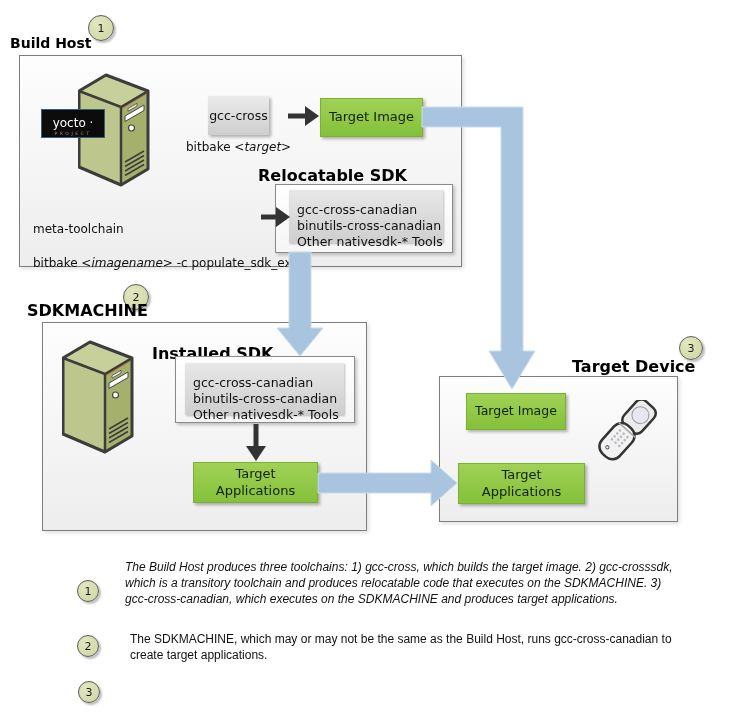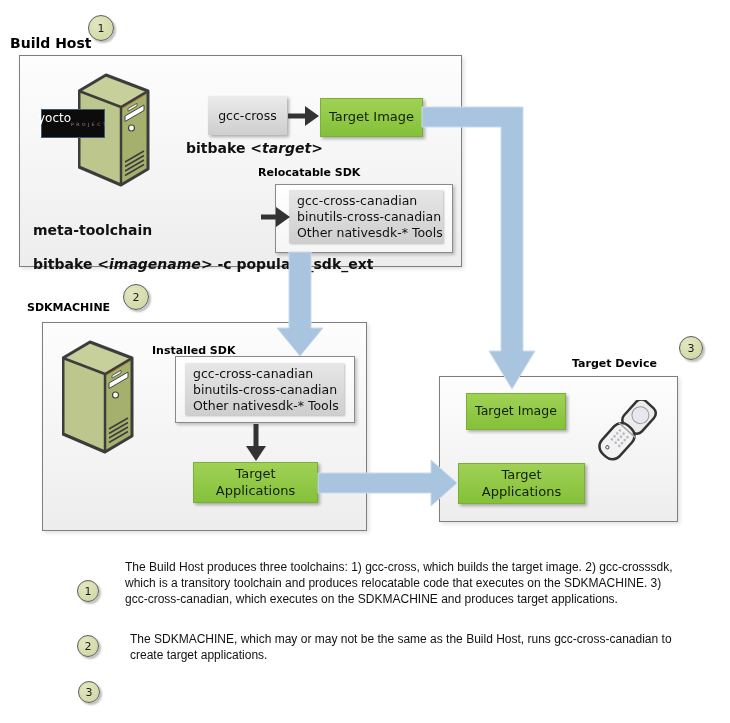--- a/index.html
+++ b/index.html
@@ -3,49 +3,49 @@
 <meta charset="utf-8">
 <style>
   * { margin:0; padding:0; box-sizing:border-box; }
   html,body { background:#ffffff; }
   body { font-family:"DejaVu Sans", sans-serif; }
   #canvas { position:relative; width:730px; height:723px; background:#fff; overflow:hidden; }
 
   .section-box { position:absolute; border:1px solid #7e7e7e;
     background:linear-gradient(180deg,#fdfdfd 0%,#f4f4f4 60%,#ededed 100%);
     box-shadow:2px 2px 4px rgba(0,0,0,0.12); }
-  .section-label { position:absolute; font-weight:bold; font-size:11px; color:#000; white-space:nowrap; }
+  .section-label { position:absolute; font-weight:bold; font-size:16px; color:#000; white-space:nowrap; }
 
   .badge { position:absolute; border-radius:50%;
     background:radial-gradient(circle at 35% 30%, #e2e7c0, #ced5a0);
     border:1.5px solid #5c5c5c; display:flex; align-items:center; justify-content:center;
     font-size:11px; color:#1a1a1a; box-shadow:2px 2px 2px rgba(0,0,0,0.25); }
 
   .gray-box { position:absolute; background:linear-gradient(180deg,#ebebeb,#cecece);
     box-shadow:2px 2px 3px rgba(0,0,0,0.3); display:flex; align-items:center; justify-content:center;
     font-size:12.5px; color:#111; white-space:nowrap; }
 
   .green-box { position:absolute; background:linear-gradient(180deg,#a0d155,#84c139);
     border:1px solid #7ab134; box-shadow:2px 2px 3px rgba(0,0,0,0.3);
     display:flex; flex-direction:column; align-items:center; justify-content:center;
     font-size:13px; color:#141f05; line-height:1.3; }
 
   .white-box { position:absolute; background:linear-gradient(180deg,#ffffff,#f5f5f5);
     border:1px solid #8a8a8a; box-shadow:2px 2px 3px rgba(0,0,0,0.22); }
 
   .tools-box { position:absolute; background:linear-gradient(180deg,#e7e7e7,#cecece);
     box-shadow:1px 1px 2px rgba(0,0,0,0.25);
-    font-size:12.5px; color:#111; padding:3px 0 0 8px; line-height:1.29; white-space:nowrap; }
-
-  .small-text { position:absolute; font-size:14px; color:#111; white-space:nowrap;font-weight:bold; }
+    font-size:12.5px; color:#111; padding:12px 0 0 8px; line-height:1.29; white-space:nowrap; }
+
+  .small-text { position:absolute; font-size:12px; color:#111; white-space:nowrap; }
   .italic { font-style:italic; }
 
   .yocto-logo { position:absolute; left:41px; top:109px; width:64px; height:29px;
-    background:#0c0c0c; border:1px solid #3a5a78; display:flex; flex-direction:row;
-    align-items:center; justify-content:center; z-index:3; }
+    background:#0c0c0c; border:1px solid #3a5a78; display:flex; flex-direction:column;
+    align-items:center; justify-content:flex-end; z-index:3; }
   .yocto-name { color:#fff; font-size:12px; line-height:12px; }
   .yocto-sub { color:#b3807a; font-size:4.5px; letter-spacing:2.5px; line-height:6px; margin-top:2px; }
 
   .note-text { position:absolute; font-family:"Liberation Sans", sans-serif;
     font-size:12px; color:#111; line-height:1.34; }
 
   svg.overlay { position:absolute; left:0; top:0; z-index:20; pointer-events:none; }
   svg.icon { position:absolute; z-index:2; }
 </style>
 </head>
@@ -70,21 +70,21 @@
     <path d="M47,89 L66,78 M47,93.5 L66,82.5 M47,98 L66,87 M47,102.5 L66,91.5" stroke="#3c3c3c" stroke-width="1.5" fill="none"></path>
     <path d="M1,18 L43,34 L70,18 M43,34 L43,112" stroke="#3c3c3c" stroke-width="2.5" fill="none" stroke-linejoin="round"></path>
     <polygon points="28,2 70,18 70,96 43,112 1,94 1,18" fill="none" stroke="#3c3c3c" stroke-width="3" stroke-linejoin="round"></polygon>
   </svg>
 
   <div class="yocto-logo">
     <div class="yocto-name">yocto ·</div>
     <div class="yocto-sub">PROJECT</div>
   </div>
 
-  <div class="gray-box" style="left:208px; top:96px; width:79px; height:39px;">gcc-cross</div>
+  <div class="gray-box" style="left:208px; top:96px; width:61px; height:39px;">gcc-cross</div>
 
   <div class="green-box" style="left:320px; top:98px; width:103px; height:39px;">Target Image</div>
 
   <div class="small-text" style="left:186px; top:140px;"><span>bitbake &lt;</span><span class="italic">target</span><span>&gt;</span></div>
 
   <div class="section-label" style="left:258px; top:166px;">Relocatable SDK</div>
 
   <div class="white-box" style="left:275px; top:184px; width:178px; height:69px;"></div>
 
   <div class="tools-box" style="left:289px; top:190px; width:154px; height:53px;">
@@ -187,20 +187,20 @@
       <polygon points="276,207 290,217 276,227" fill="#333"></polygon>
     </g>
 
     <g>
       <path d="M256,424 L256,447" stroke="#333" stroke-width="5"></path>
       <polygon points="246,446 266,446 256,461" fill="#333"></polygon>
     </g>
   </svg>
 
   <div class="badge" style="left:77px; top:580px; width:22px; height:22px;">1</div>
-  <div class="note-text" style="left:125px; top:559px; width:555px;">The Build Host produces three toolchains: 1)  gcc-cross, which builds the target image.  2) gcc-crosssdk, which is a transitory toolchain and produces relocatable code that executes on the SDKMACHINE. 3) gcc-cross-canadian, which executes on the SDKMACHINE and produces target applications.</div>
+  <div class="note-text" style="left:125px; top:559px; width:555px;font-style:italic;">The Build Host produces three toolchains: 1)  gcc-cross, which builds the target image.  2) gcc-crosssdk, which is a transitory toolchain and produces relocatable code that executes on the SDKMACHINE. 3) gcc-cross-canadian, which executes on the SDKMACHINE and produces target applications.</div>
 
   <div class="badge" style="left:77px; top:635px; width:22px; height:22px;">2</div>
   <div class="note-text" style="left:130px; top:631px; width:560px;">The SDKMACHINE, which may or may not be the same as the Build Host, runs gcc-cross-canadian to create target applications.</div>
 
   <div class="badge" style="left:78px; top:681px; width:22px; height:22px;">3</div>
 
 </div>
 
 </body></html>

